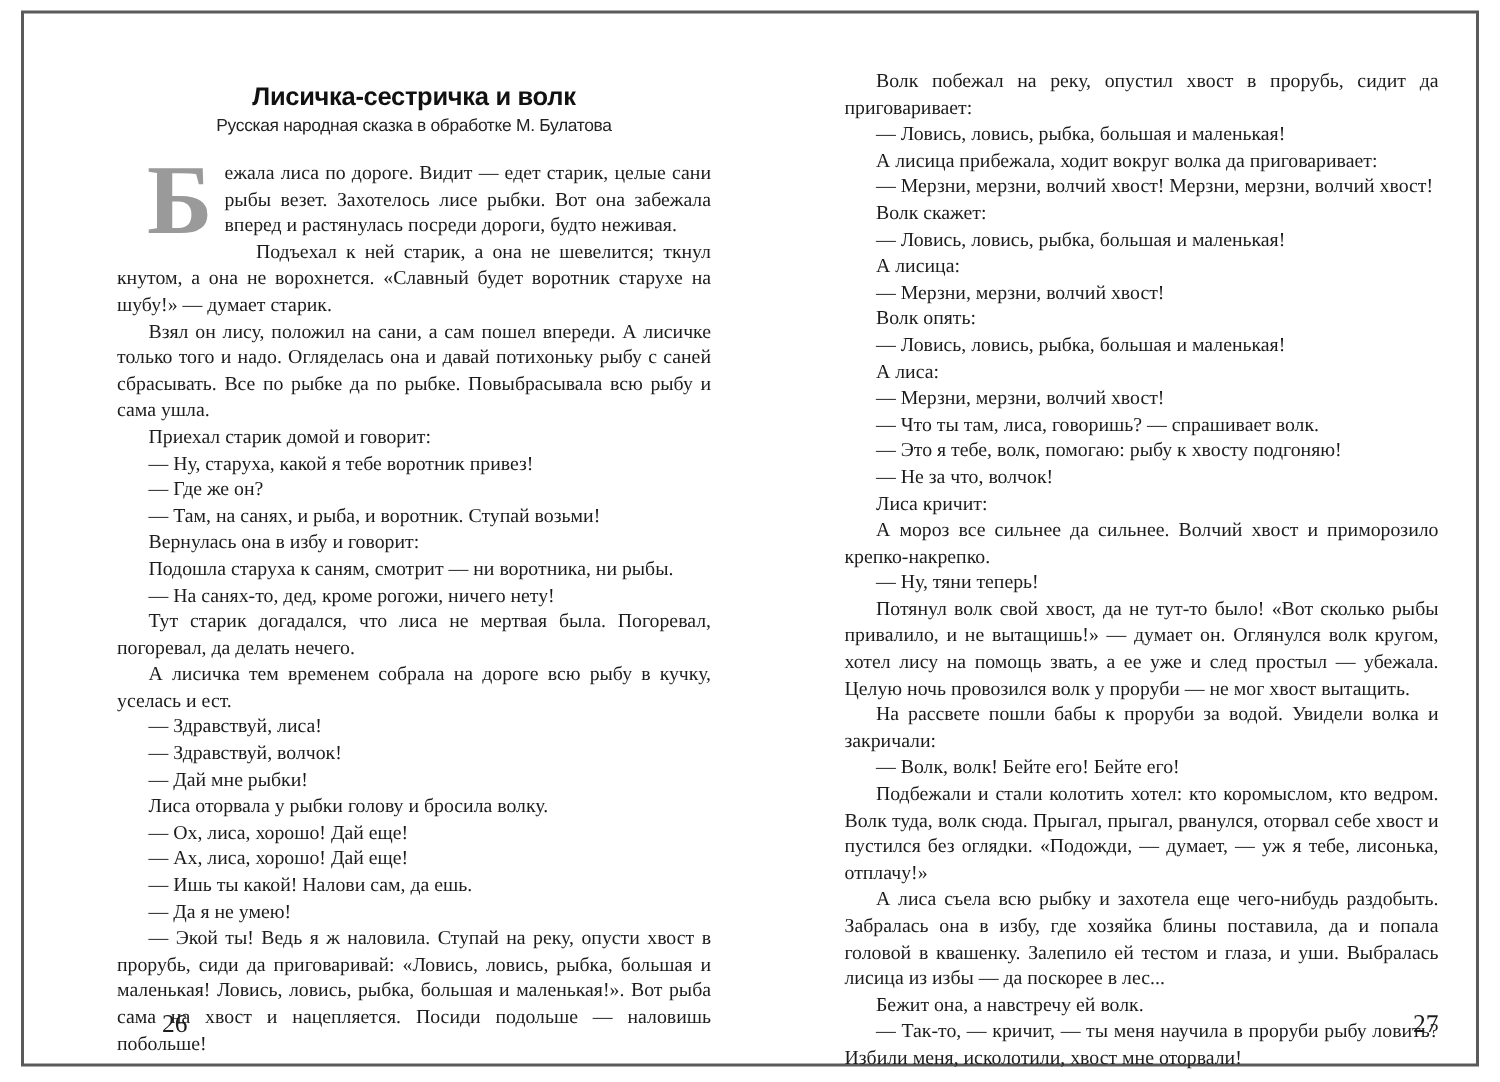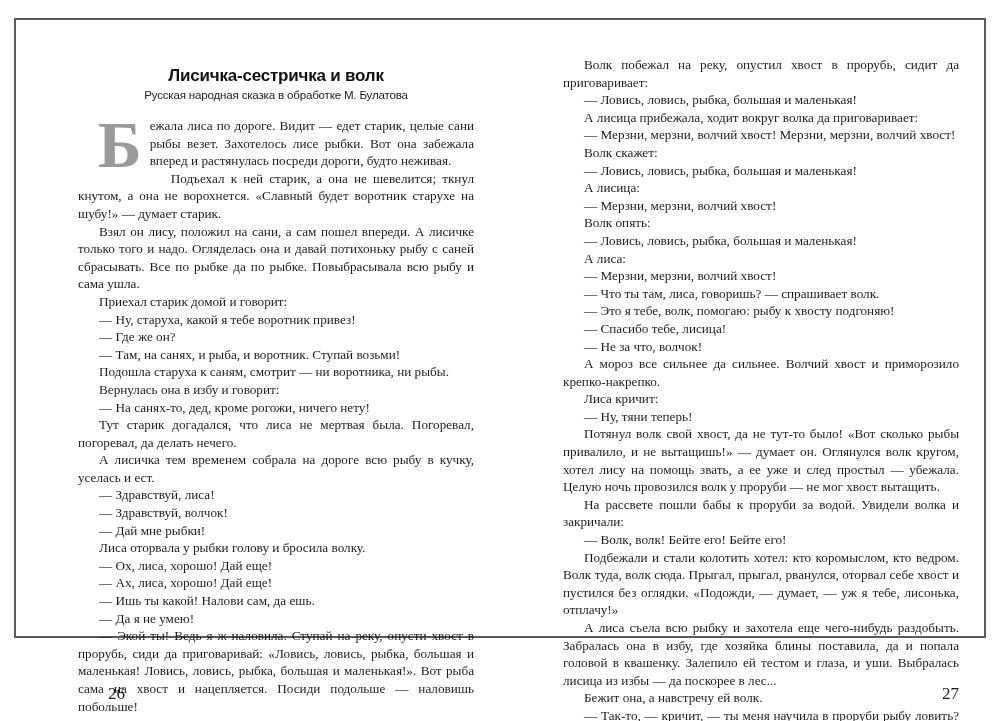--- a/index.html
+++ b/index.html
@@ -1,18 +1,18 @@
 <!DOCTYPE html>
 <html><head>
 <meta charset="utf-8">
 <style>
   html, body { margin: 0; padding: 0; background: #ffffff; }
   body { width: 1000px; height: 721px; position: relative; overflow: hidden; }
   .frame {
-    position: absolute; left: 14px; top: 18px; width: 972px; height: 620px;
+    position: absolute; left: 14px; top: 7px; width: 972px; height: 704px;
     border: 2px solid #5a5a5a; box-sizing: border-box; background: #fff;
   }
   .page {
     position: absolute; top: 0; bottom: 0;
     font-family: "Liberation Serif", "DejaVu Serif", serif;
     color: #1c1c1c; font-size: 13.2px; line-height: 17.6px;
   }
   .page.left { left: 62px; width: 396px; }
   .page.right { left: 547px; width: 396px; }
   .title {
@@ -46,22 +46,22 @@
     <div class="title">Лисичка-сестричка и волк</div>
     <div class="subtitle">Русская народная сказка в обработке М. Булатова</div>
     <div class="body-text">
       <p class="dropcap-para"><span class="dropcap">Б</span><span>ежала лиса по дороге. Видит — едет старик, целые сани рыбы везет. Захотелось лисе рыбки. Вот она забежала вперед и растянулась посреди дороги, будто неживая.</span></p>
       <p>Подъехал к ней старик, а она не шевелится; ткнул кнутом, а она не ворохнется. «Славный будет воротник старухе на шубу!» — думает старик.</p>
       <p>Взял он лису, положил на сани, а сам пошел впереди. А лисичке только того и надо. Огляделась она и давай потихоньку рыбу с саней сбрасывать. Все по рыбке да по рыбке. Повыбрасывала всю рыбу и сама ушла.</p>
       <p>Приехал старик домой и говорит:</p>
       <p>— Ну, старуха, какой я тебе воротник привез!</p>
       <p>— Где же он?</p>
       <p>— Там, на санях, и рыба, и воротник. Ступай возьми!</p>
+      <p>Вернулась она в избу и говорит:</p>
       <p>Подошла старуха к саням, смотрит — ни воротника, ни рыбы.</p>
-      <p>Вернулась она в избу и говорит:</p>
       <p>— На санях-то, дед, кроме рогожи, ничего нету!</p>
       <p>Тут старик догадался, что лиса не мертвая была. Погоревал, погоревал, да делать нечего.</p>
       <p>А лисичка тем временем собрала на дороге всю рыбу в кучку, уселась и ест.</p>
       <p>— Здравствуй, лиса!</p>
       <p>— Здравствуй, волчок!</p>
       <p>— Дай мне рыбки!</p>
       <p>Лиса оторвала у рыбки голову и бросила волку.</p>
       <p>— Ох, лиса, хорошо! Дай еще!</p>
       <p>— Ах, лиса, хорошо! Дай еще!</p>
       <p>— Ишь ты какой! Налови сам, да ешь.</p>
@@ -81,24 +81,23 @@
       <p>Волк скажет:</p>
       <p>— Ловись, ловись, рыбка, большая и маленькая!</p>
       <p>А лисица:</p>
       <p>— Мерзни, мерзни, волчий хвост!</p>
       <p>Волк опять:</p>
       <p>— Ловись, ловись, рыбка, большая и маленькая!</p>
       <p>А лиса:</p>
       <p>— Мерзни, мерзни, волчий хвост!</p>
       <p>— Что ты там, лиса, говоришь? — спрашивает волк.</p>
       <p>— Это я тебе, волк, помогаю: рыбу к хвосту подгоняю!</p>
-      <p>— Спасибо тебе, лисица!</p>
       <p>— Не за что, волчок!</p>
+      <p>Лиса кричит:</p>
       <p>А мороз все сильнее да сильнее. Волчий хвост и приморозило крепко-накрепко.</p>
-      <p>Лиса кричит:</p>
       <p>— Ну, тяни теперь!</p>
       <p>Потянул волк свой хвост, да не тут-то было! «Вот сколько рыбы привалило, и не вытащишь!» — думает он. Оглянулся волк кругом, хотел лису на помощь звать, а ее уже и след простыл — убежала. Целую ночь провозился волк у проруби — не мог хвост вытащить.</p>
       <p>На рассвете пошли бабы к проруби за водой. Увидели волка и закричали:</p>
       <p>— Волк, волк! Бейте его! Бейте его!</p>
       <p>Подбежали и стали колотить хотел: кто коромыслом, кто ведром. Волк туда, волк сюда. Прыгал, прыгал, рванулся, оторвал себе хвост и пустился без оглядки. «Подожди, — думает, — уж я тебе, лисонька, отплачу!»</p>
       <p>А лиса съела всю рыбку и захотела еще чего-нибудь раздобыть. Забралась она в избу, где хозяйка блины поставила, да и попала головой в квашенку. Залепило ей тестом и глаза, и уши. Выбралась лисица из избы — да поскорее в лес...</p>
       <p>Бежит она, а навстречу ей волк.</p>
       <p>— Так-то, — кричит, — ты меня научила в проруби рыбу ловить? Избили меня, исколотили, хвост мне оторвали!</p>
     </div>
     <div class="pagenum">27</div>

